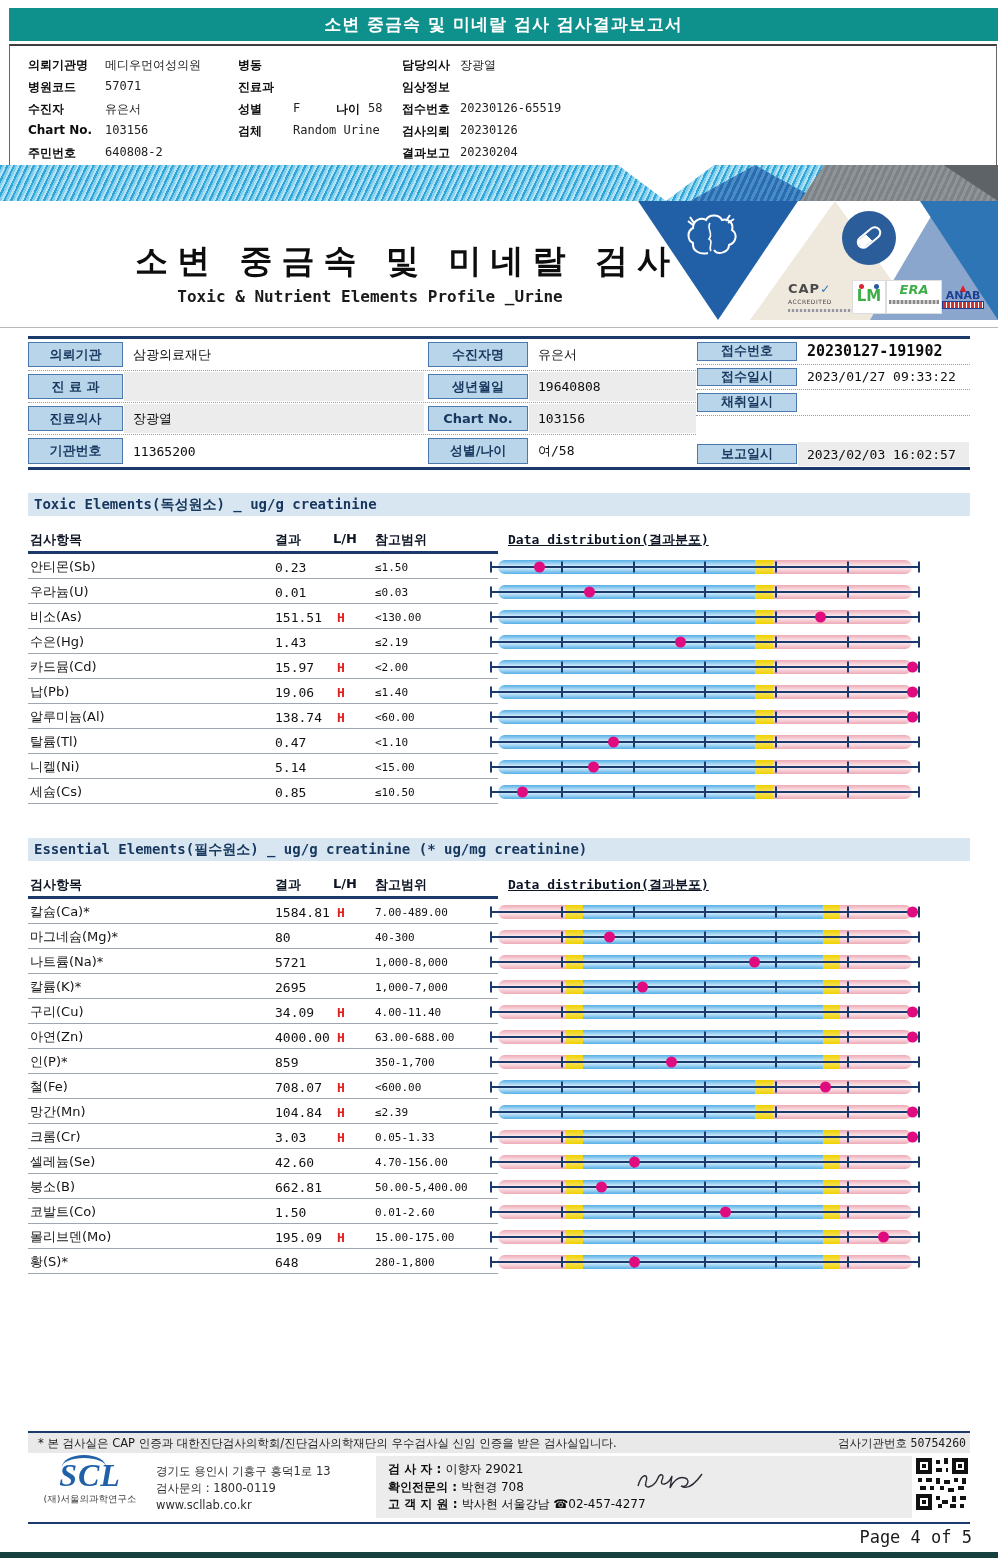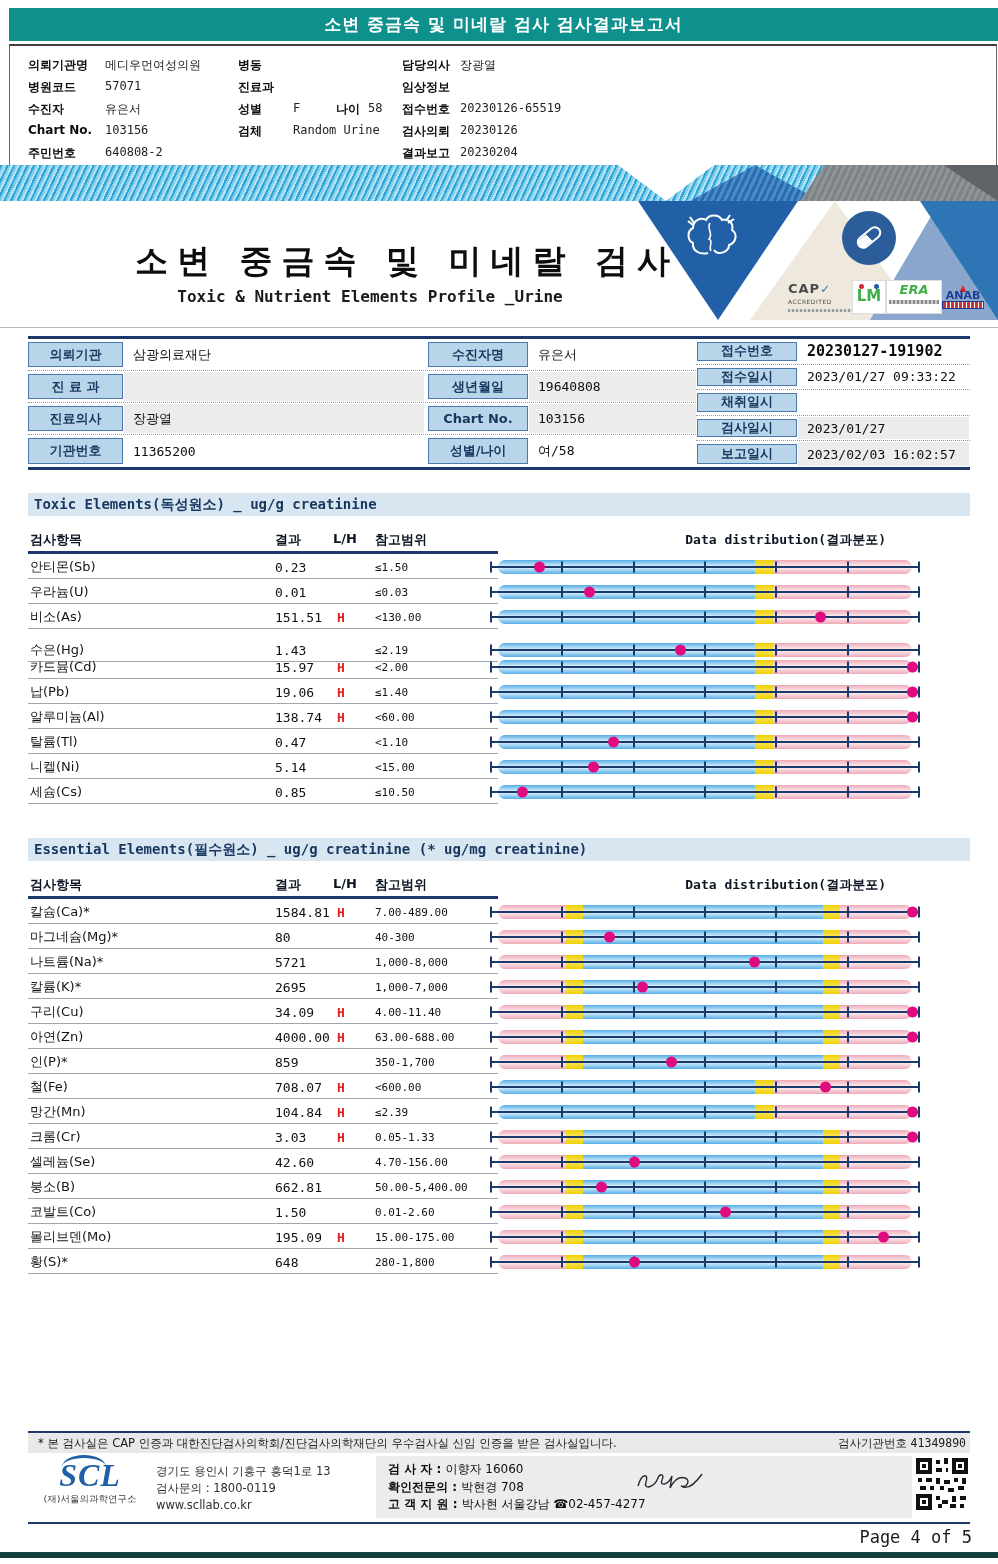--- a/index.html
+++ b/index.html
@@ -81,21 +81,21 @@
   
   .section-title { position:absolute; left:28px; width:942px; height:23px; background:#d8e6f2;
                    color:#17375e; font-family:"DejaVu Sans Mono",monospace; font-weight:bold;
                    font-size:14px; line-height:23px; padding-left:6px; }
   .thead { position:absolute; left:28px; width:942px; height:27px; }
   .thead span { position:absolute; top:4px; font-weight:bold; font-size:13px; color:#0d1524; white-space:nowrap; }
   .th-name   { left:2px; }
   .th-result { left:247px; }
   .th-flag   { left:305px; }
   .th-range  { left:347px; }
-  .th-dist   { left:444px; width:414px; text-align:right; color:#2e74b5; font-family:"DejaVu Sans Mono",monospace; }
+  .th-dist   { left:480px; width:414px; text-align:left; color:#2e74b5; font-family:"DejaVu Sans Mono",monospace;text-decoration:underline; }
   .thead-line { position:absolute; left:0; bottom:0; width:470px; border-bottom:3px solid #1b3a6b; }
   .rows { position:absolute; left:28px; width:942px; }
   .t-row { position:absolute; left:0; width:942px; height:25px; }
   .c-name   { position:absolute; left:2px;   top:50%; transform:translateY(-50%); font-size:13px; color:#141414; white-space:nowrap; }
   .c-result { position:absolute; left:247px; top:50%; transform:translateY(-50%); font-size:13px; font-family:"DejaVu Sans Mono",monospace; white-space:nowrap; }
   .c-flag   { position:absolute; left:309px; top:50%; transform:translateY(-50%); font-size:13px; font-weight:bold; color:#e01f1f; font-family:"DejaVu Sans Mono",monospace; }
   .c-range  { position:absolute; left:347px; top:50%; transform:translateY(-50%); font-size:11px; font-family:"DejaVu Sans Mono",monospace; white-space:nowrap; }
   .row-sep  { position:absolute; left:0; bottom:0; width:470px; border-bottom:1px solid #9fa6b0; }
 
   
@@ -248,24 +248,20 @@
       <div class="ivalue big" style="left: 102px; width: 171px;">20230127-191902</div>
     </div>
     <div class="ic-row dotted" style="top: 25.6px;">
       <div class="ilabel" style="left: 1px; width: 100px;">접수일시</div>
       <div class="ivalue" style="left: 102px; width: 171px;">2023/01/27  09:33:22</div>
     </div>
     <div class="ic-row dotted" style="top: 51.2px;">
       <div class="ilabel" style="left: 1px; width: 100px;">채취일시</div>
       <div class="ivalue" style="left: 102px; width: 171px;"></div>
     </div>
-    <div class="ic-row dotted" style="top: 76.8px;">
-      <div class="ilabel" style="left: 1px; width: 100px;">검사일시</div>
-      <div class="ivalue gray" style="left: 102px; width: 171px;">2023/01/27</div>
-    </div>
     <div class="ic-row" style="top: 102.4px;">
       <div class="ilabel" style="left: 1px; width: 100px;">보고일시</div>
       <div class="ivalue gray" style="left: 102px; width: 171px;">2023/02/03  16:02:57</div>
     </div>
   </div>
 
 <div class="section-title" style="top:493px">Toxic Elements(독성원소) _ ug/g creatinine</div>
 <div class="thead" style="top:527px">
   <span class="th-name">검사항목</span>
   <span class="th-result">결과</span>
@@ -341,21 +337,21 @@
           <div class="tick" style="left: 16.6667%;"></div>
           <div class="tick" style="left: 33.3333%;"></div>
           <div class="tick" style="left: 50%;"></div>
           <div class="tick" style="left: 66.6667%;"></div>
           <div class="tick" style="left: 83.3333%;"></div>
           <div class="tick" style="left: 100%;"></div>
         </div>
         <div class="dot" style="left: calc(78% - 5.5px);"></div>
       </div>
     </div>
-    <div class="t-row" style="top: 75px; margin-top: 8px;">
+    <div class="t-row" style="top: 75px;">
       <div class="c-name">수은(Hg)</div>
       <div class="c-result">1.43</div>
       <div class="c-range">≤2.19</div>
       <div class="row-sep"></div>
       <div class="bar-wrap">
         <div class="bar-segs">
           <div class="seg seg-blue" style="width: 62%;"></div>
           <div class="seg seg-yellow" style="width: 4.5%;"></div>
           <div class="seg seg-pink" style="width: 33.5%;"></div>
         </div>
@@ -922,42 +918,42 @@
           <div class="tick" style="left: 100%;"></div>
         </div>
         <div class="dot" style="left: calc(33% - 5.5px);"></div>
       </div>
     </div>
   </div>
 
 <div class="f-disclaimer">
   <span class="dtext">* 본 검사실은 CAP 인증과 대한진단검사의학회/진단검사의학재단의 우수검사실 신임 인증을 받은 검사실입니다.</span>
   <span class="f-orgno">
-    <span>검사기관번호</span>&nbsp;<span class="mono">41349890</span>
+    <span>검사기관번호</span>&nbsp;<span class="mono">50754260</span>
   </span>
 </div>
 
 <div class="f-main">
   <div class="scl">
     <div class="scl-arc"></div>
     <div class="scl-text">SCL</div>
     <div class="scl-org">(재)서울의과학연구소</div>
   </div>
   <div class="addr">
     <div>경기도 용인시 기흥구 흥덕1로 13</div>
     <div>검사문의 : 1800-0119</div>
     <div>www.scllab.co.kr</div>
   </div>
   <div class="staff" id="staff-block">
     <div class="signature">
       <svg width="72" height="26" viewBox="0 0 72 26">
         <path d="M4 18 C8 4 15 6 12 14 C9 22 20 20 24 10 C26 5 31 6 28 12 C25 18 34 18 38 8 L36 20 C40 12 45 8 51 10 C57 12 53 20 47 18 C53 22 61 16 68 6" fill="none" stroke="#2a2a34" stroke-width="1.4"></path>
       </svg>
     </div>
-  <div class="srow"><b>검 사 자 : </b><span>이향자 16060</span></div>
+  <div class="srow"><b>검 사 자 : </b><span>이향자 29021</span></div>
       <div class="srow"><b>확인전문의 : </b><span>박현경 708</span></div>
       <div class="srow"><b>고 객 지 원 : </b><span>박사현 서울강남 ☎02-457-4277</span></div>
     </div>
   <div class="qr">
     <svg width="52" height="52" viewBox="0 0 26 26">
       <rect x="0" y="0" width="26" height="26" fill="#fff"></rect>
       <g fill="#111">
         <rect x="0" y="0" width="8" height="8"></rect>
           <rect x="18" y="0" width="8" height="8"></rect>
           <rect x="0" y="18" width="8" height="8"></rect>

